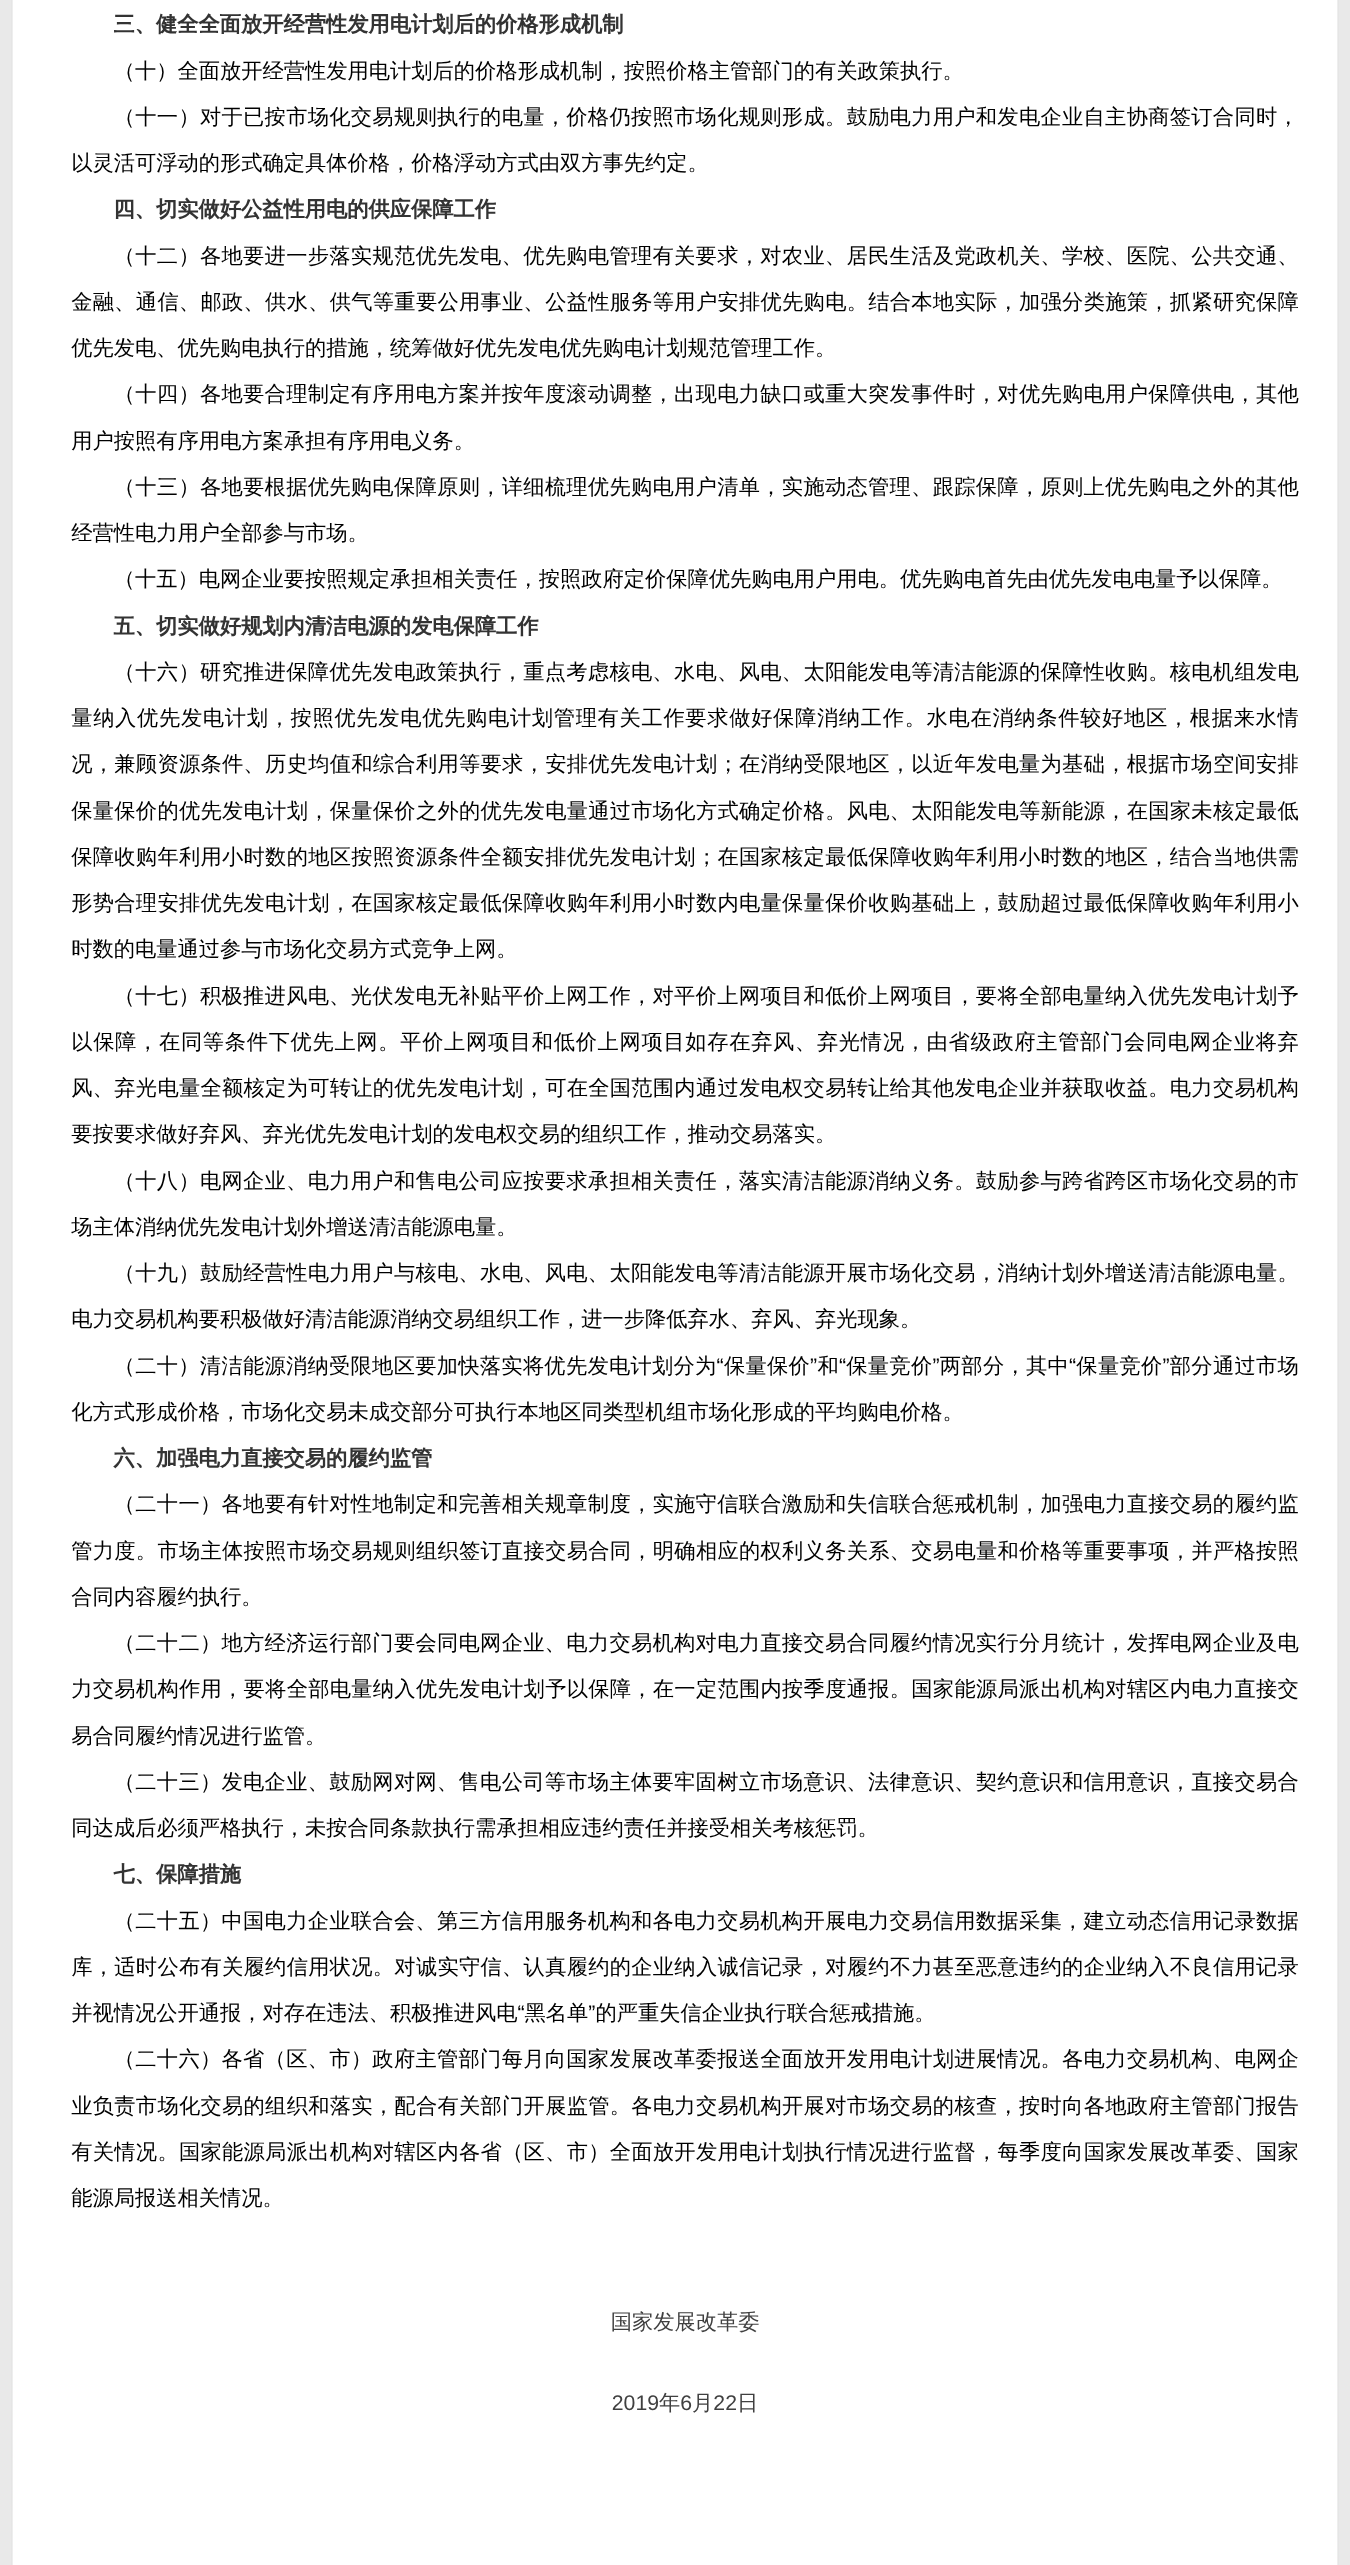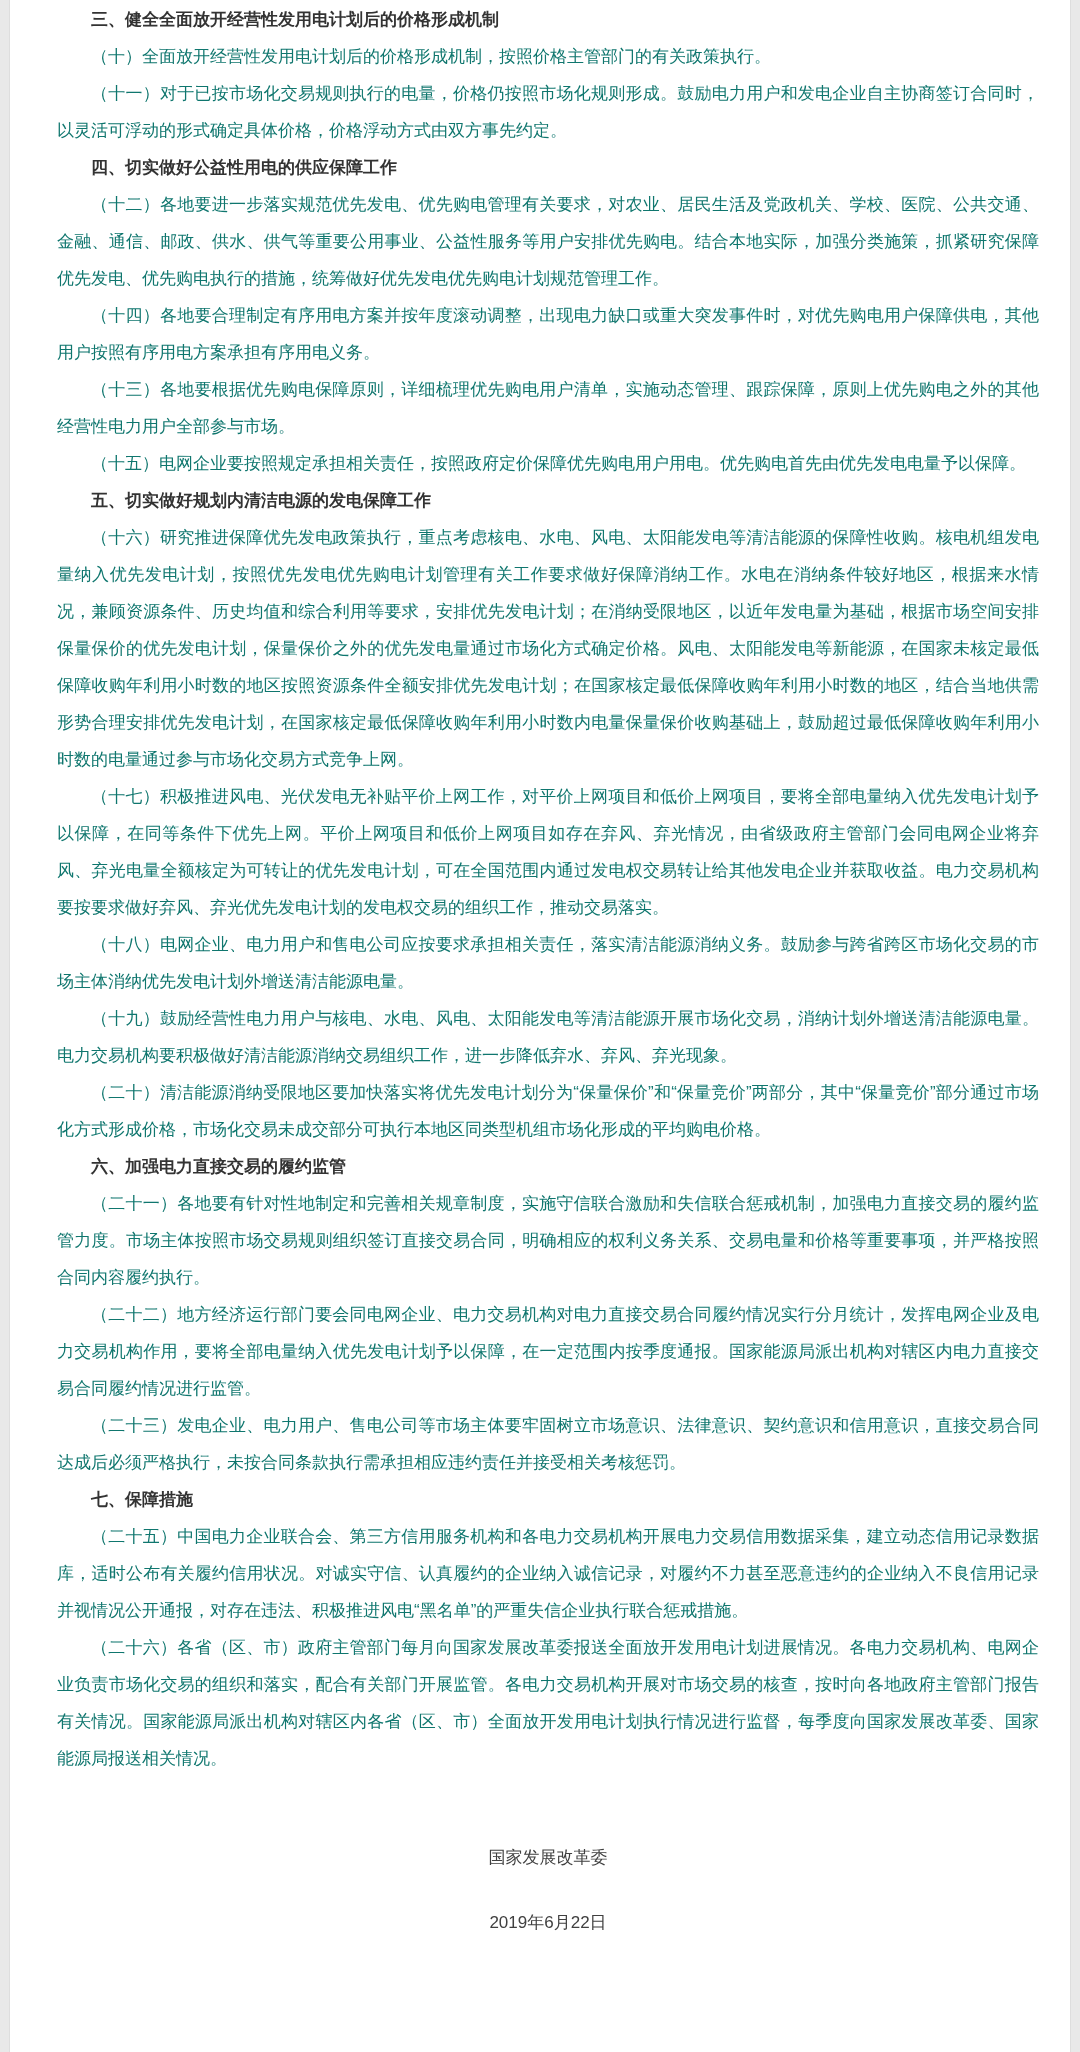--- a/index.html
+++ b/index.html
@@ -27,21 +27,21 @@
     font-size: 17px;
     font-weight: bold;
     color: #333333;
     line-height: 37px;
     margin: 0;
     text-indent: 2em;
   }
   .para {
     font-size: 17px;
     font-weight: normal;
-    color: #0f766e;
+    color: #000000;
     line-height: 37px;
     margin: 0;
     text-indent: 2em;
     text-align: justify;
   }
   .signature {
     margin-top: 48px;
     text-align: center;
     font-size: 17px;
     color: #404040;
@@ -67,21 +67,21 @@
         <p class="para">（十五）电网企业要按照规定承担相关责任，按照政府定价保障优先购电用户用电。优先购电首先由优先发电电量予以保障。</p>
         <h3 class="sec-heading">五、切实做好规划内清洁电源的发电保障工作</h3>
         <p class="para">（十六）研究推进保障优先发电政策执行，重点考虑核电、水电、风电、太阳能发电等清洁能源的保障性收购。核电机组发电量纳入优先发电计划，按照优先发电优先购电计划管理有关工作要求做好保障消纳工作。水电在消纳条件较好地区，根据来水情况，兼顾资源条件、历史均值和综合利用等要求，安排优先发电计划；在消纳受限地区，以近年发电量为基础，根据市场空间安排保量保价的优先发电计划，保量保价之外的优先发电量通过市场化方式确定价格。风电、太阳能发电等新能源，在国家未核定最低保障收购年利用小时数的地区按照资源条件全额安排优先发电计划；在国家核定最低保障收购年利用小时数的地区，结合当地供需形势合理安排优先发电计划，在国家核定最低保障收购年利用小时数内电量保量保价收购基础上，鼓励超过最低保障收购年利用小时数的电量通过参与市场化交易方式竞争上网。</p>
         <p class="para">（十七）积极推进风电、光伏发电无补贴平价上网工作，对平价上网项目和低价上网项目，要将全部电量纳入优先发电计划予以保障，在同等条件下优先上网。平价上网项目和低价上网项目如存在弃风、弃光情况，由省级政府主管部门会同电网企业将弃风、弃光电量全额核定为可转让的优先发电计划，可在全国范围内通过发电权交易转让给其他发电企业并获取收益。电力交易机构要按要求做好弃风、弃光优先发电计划的发电权交易的组织工作，推动交易落实。</p>
         <p class="para">（十八）电网企业、电力用户和售电公司应按要求承担相关责任，落实清洁能源消纳义务。鼓励参与跨省跨区市场化交易的市场主体消纳优先发电计划外增送清洁能源电量。</p>
         <p class="para">（十九）鼓励经营性电力用户与核电、水电、风电、太阳能发电等清洁能源开展市场化交易，消纳计划外增送清洁能源电量。电力交易机构要积极做好清洁能源消纳交易组织工作，进一步降低弃水、弃风、弃光现象。</p>
         <p class="para">（二十）清洁能源消纳受限地区要加快落实将优先发电计划分为“保量保价”和“保量竞价”两部分，其中“保量竞价”部分通过市场化方式形成价格，市场化交易未成交部分可执行本地区同类型机组市场化形成的平均购电价格。</p>
         <h3 class="sec-heading">六、加强电力直接交易的履约监管</h3>
         <p class="para">（二十一）各地要有针对性地制定和完善相关规章制度，实施守信联合激励和失信联合惩戒机制，加强电力直接交易的履约监管力度。市场主体按照市场交易规则组织签订直接交易合同，明确相应的权利义务关系、交易电量和价格等重要事项，并严格按照合同内容履约执行。</p>
         <p class="para">（二十二）地方经济运行部门要会同电网企业、电力交易机构对电力直接交易合同履约情况实行分月统计，发挥电网企业及电力交易机构作用，要将全部电量纳入优先发电计划予以保障，在一定范围内按季度通报。国家能源局派出机构对辖区内电力直接交易合同履约情况进行监管。</p>
-        <p class="para">（二十三）发电企业、电力用户、售电公司等市场主体要牢固树立市场意识、法律意识、契约意识和信用意识，直接交易合同达成后必须严格执行，未按合同条款执行需承担相应违约责任并接受相关考核惩罚。</p>
+        <p class="para">（二十三）发电企业、鼓励网对网、售电公司等市场主体要牢固树立市场意识、法律意识、契约意识和信用意识，直接交易合同达成后必须严格执行，未按合同条款执行需承担相应违约责任并接受相关考核惩罚。</p>
         <h3 class="sec-heading">七、保障措施</h3>
         <p class="para">（二十五）中国电力企业联合会、第三方信用服务机构和各电力交易机构开展电力交易信用数据采集，建立动态信用记录数据库，适时公布有关履约信用状况。对诚实守信、认真履约的企业纳入诚信记录，对履约不力甚至恶意违约的企业纳入不良信用记录并视情况公开通报，对存在违法、积极推进风电“黑名单”的严重失信企业执行联合惩戒措施。</p>
         <p class="para">（二十六）各省（区、市）政府主管部门每月向国家发展改革委报送全面放开发用电计划进展情况。各电力交易机构、电网企业负责市场化交易的组织和落实，配合有关部门开展监管。各电力交易机构开展对市场交易的核查，按时向各地政府主管部门报告有关情况。国家能源局派出机构对辖区内各省（区、市）全面放开发用电计划执行情况进行监督，每季度向国家发展改革委、国家能源局报送相关情况。</p>
       </div>
     <div class="signature">
       <p>国家发展改革委</p>
       <p>2019年6月22日</p>
     </div>
   </div>
 </div>

